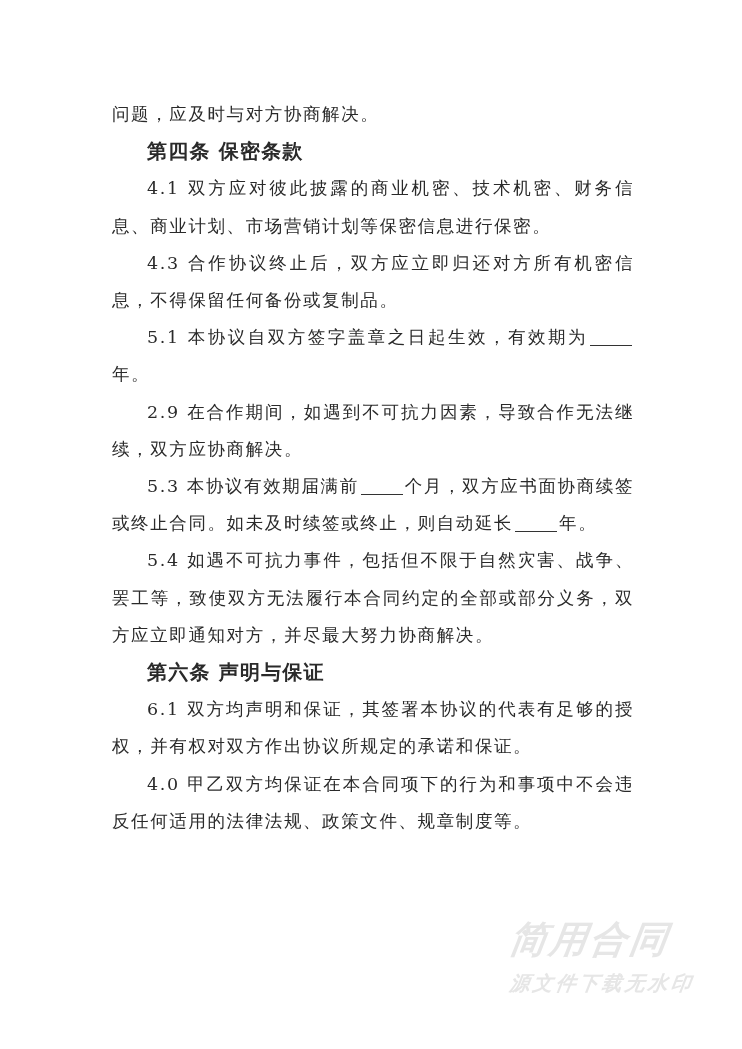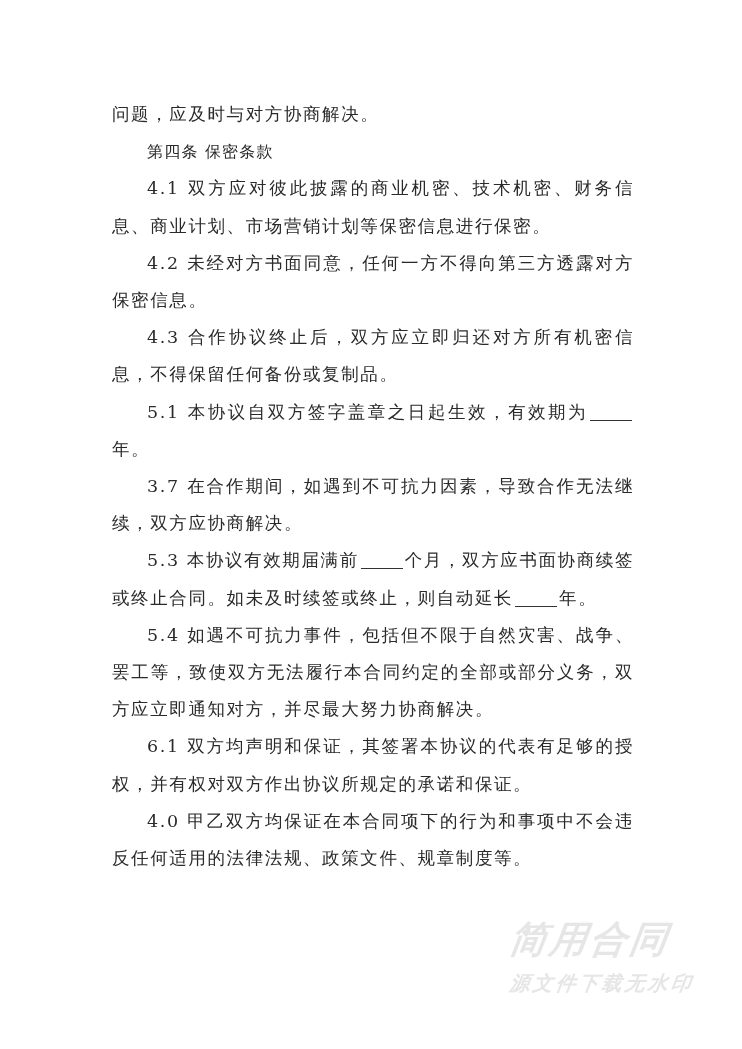--- a/index.html
+++ b/index.html
@@ -8,43 +8,43 @@
     font-family: "DejaVu Serif", "Liberation Serif", serif;
     color:#2a2a2a;
   }
   .page { position:absolute; left:0; top:0; width:742px; height:799px; }
   .content {
     position:absolute; left:112px; top:96px; width:522px;
     font-size:17.5px; line-height:37.2px; letter-spacing:1.6px;
   }
   .p { margin:0; text-align:justify; text-align-last:left; }
   .indent { text-indent:35px; }
-  .heading { margin:0; text-indent:35px; font-size:16px; letter-spacing:1.2px; }
+  .heading { margin:0; text-indent:35px; font-size:20px; letter-spacing:1.2px;font-weight:bold; }
   .blank { display:inline-block; width:42px; border-bottom:1.3px solid #333; height:1em; vertical-align:-3px; margin:0 2px; }
   .watermark {
     position:absolute; left:510px; top:918px; width:185px;
     font-family:"DejaVu Sans", sans-serif; color:#e6e6e6; font-style:italic; font-weight:bold;
   }
   .wm-title { font-size:37px; letter-spacing:3px; line-height:44px; transform:skewX(-8deg); }
   .wm-sub { font-size:20px; letter-spacing:3px; line-height:30px; margin-top:6px; transform:skewX(-8deg); }
 </style>
 </head>
 <body>
 
 <div class="page">
   <div class="content">
     <p class="p">问题，应及时与对方协商解决。</p>
     <p class="heading">第四条 保密条款</p>
     <p class="p indent">4.1 双方应对彼此披露的商业机密、技术机密、财务信息、商业计划、市场营销计划等保密信息进行保密。</p>
-    <p class="p indent">4.2 未经对方书面同意，任何一方不得向第三方透露对方保密信息。</p>
     <p class="p indent">4.3 合作协议终止后，双方应立即归还对方所有机密信息，不得保留任何备份或复制品。</p>
     <p class="p indent"><span>5.1 本协议自双方签字盖章之日起生效，有效期为</span><span class="blank"></span><span>年。</span></p>
-    <p class="p indent">3.7 在合作期间，如遇到不可抗力因素，导致合作无法继续，双方应协商解决。</p>
+    <p class="p indent">2.9 在合作期间，如遇到不可抗力因素，导致合作无法继续，双方应协商解决。</p>
     <p class="p indent"><span>5.3 本协议有效期届满前</span><span class="blank"></span><span>个月，双方应书面协商续签或终止合同。如未及时续签或终止，则自动延长</span><span class="blank"></span><span>年。</span></p>
     <p class="p indent">5.4 如遇不可抗力事件，包括但不限于自然灾害、战争、罢工等，致使双方无法履行本合同约定的全部或部分义务，双方应立即通知对方，并尽最大努力协商解决。</p>
+    <p class="heading">第六条 声明与保证</p>
     <p class="p indent">6.1 双方均声明和保证，其签署本协议的代表有足够的授权，并有权对双方作出协议所规定的承诺和保证。</p>
     <p class="p indent">4.0 甲乙双方均保证在本合同项下的行为和事项中不会违反任何适用的法律法规、政策文件、规章制度等。</p>
   </div>
 
   <div class="watermark">
     <div class="wm-title">简用合同</div>
     <div class="wm-sub">源文件下载无水印</div>
   </div>
 </div>
 

